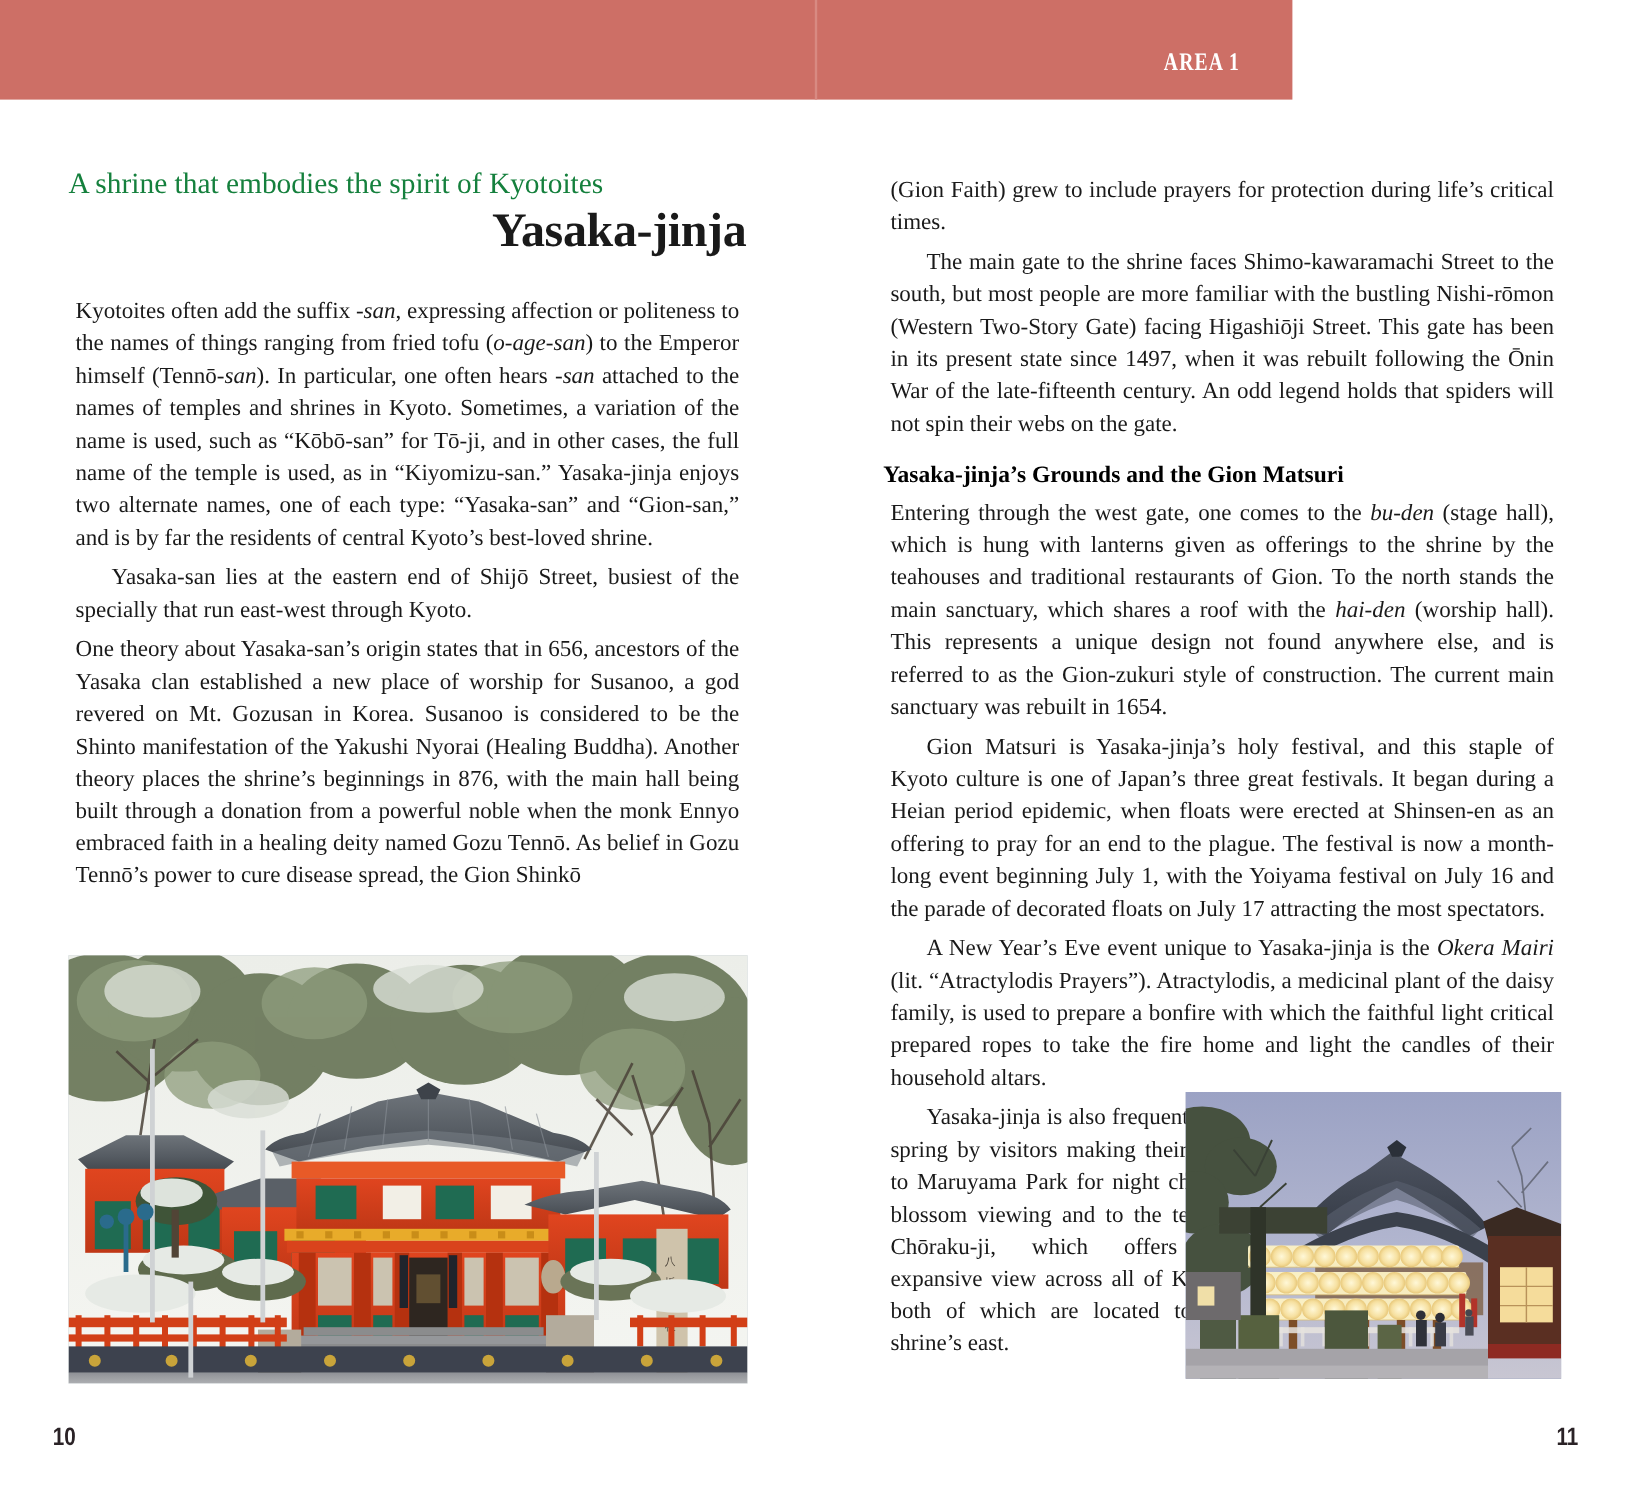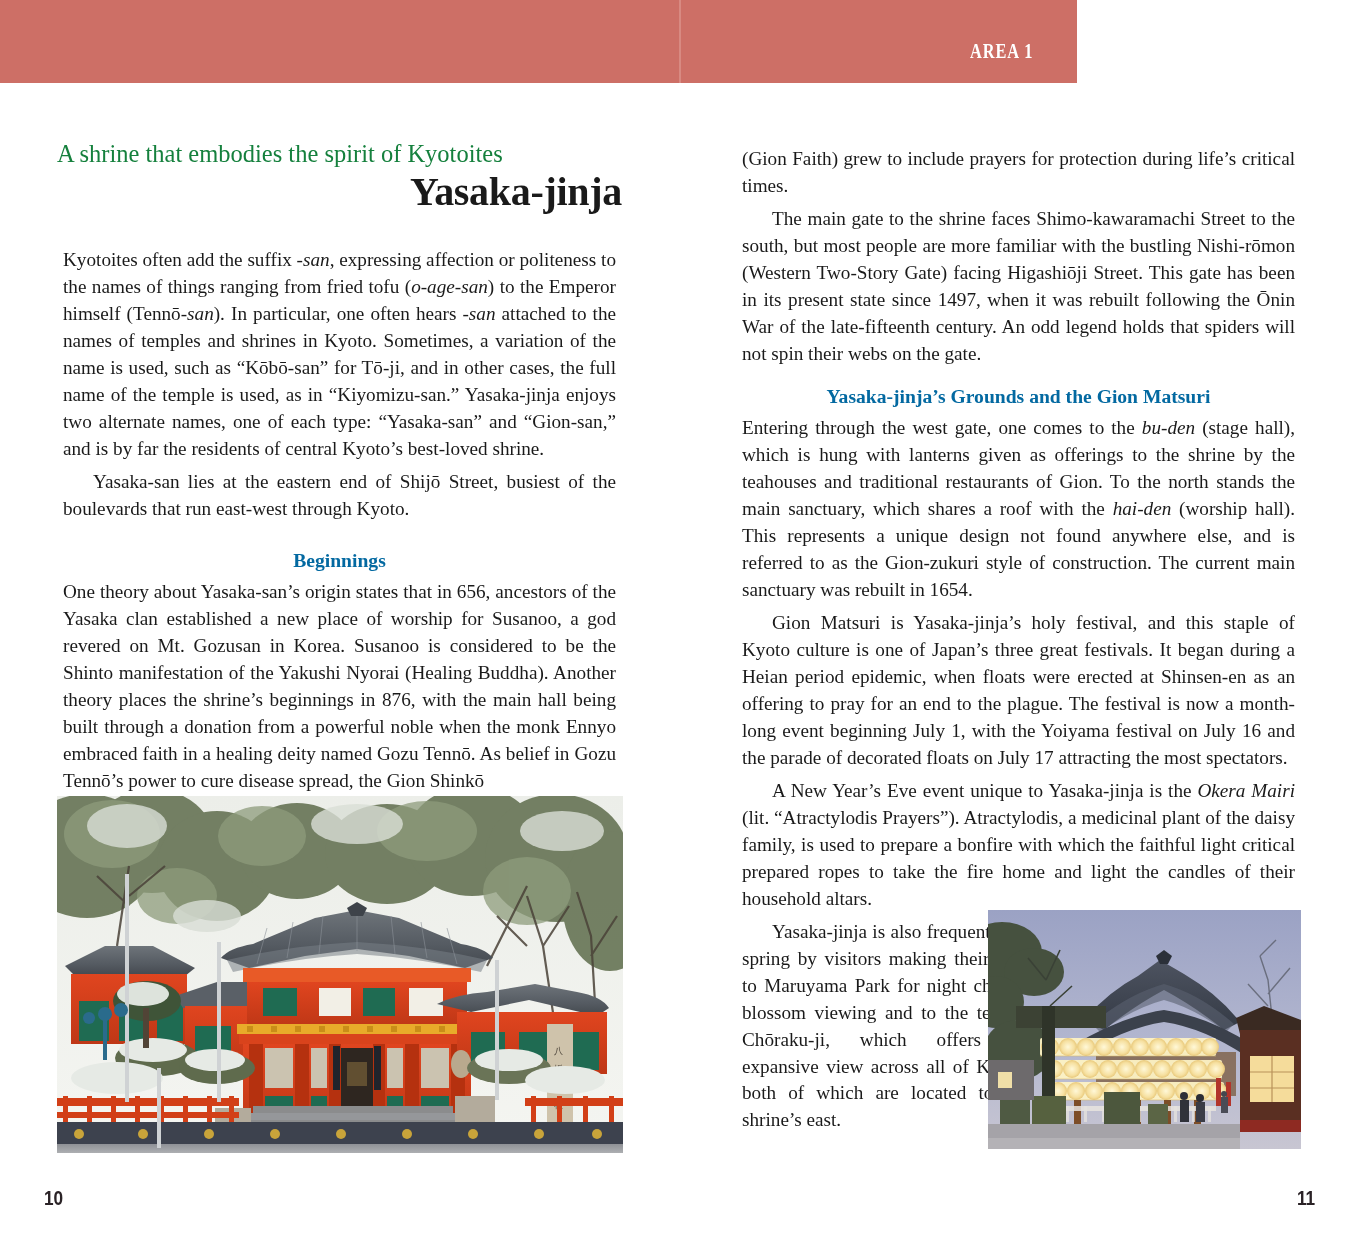--- a/index.html
+++ b/index.html
@@ -68,26 +68,26 @@
   }
   .article-title {
     font-size: 40px;
     font-weight: bold;
     line-height: 1.12;
     margin: 0 0 32px 0;
     text-align: right;
     letter-spacing: -0.3px;
   }
   .subhead {
-    color: #0369a1;
+    color: #000000;
     font-weight: bold;
     font-size: 19.6px;
     line-height: 1.25;
     margin: 0 0 2px 0;
-    text-align: center;
+    text-align: left;
   }
   p.body {
     margin: 6px;
     text-indent: 0;
   }
   p.body.indent {
     text-indent: 30px;
   }
   .it { font-style: italic; }
 
@@ -140,23 +140,22 @@
 <div id="header-band">
   <div id="gutter-divider"></div>
   <div id="area-label">AREA 1</div>
 </div>
 
 <div id="left-column" class="column">
   <div class="kicker">A shrine that embodies the spirit of Kyotoites</div>
   <h1 class="article-title">Yasaka-jinja</h1>
 
   <p class="body"><span>Kyotoites often add the suffix </span><span class="it">-san</span><span>, expressing affection or politeness to the names of things ranging from fried tofu (</span><span class="it">o-age-san</span><span>) to the Emperor himself (Tennō-</span><span class="it">san</span><span>). In particular, one often hears </span><span class="it">-san</span><span> attached to the names of temples and shrines in Kyoto. Sometimes, a variation of the name is used, such as “Kōbō-san” for Tō-ji, and in other cases, the full name of the temple is used, as in “Kiyomizu-san.” Yasaka-jinja enjoys two alternate names, one of each type: “Yasaka-san” and “Gion-san,” and is by far the residents of central Kyoto’s best-loved shrine.</span></p>
-  <p class="body indent"><span>Yasaka-san lies at the eastern end of Shijō Street, busiest of the boulevards that run east-west through Kyoto.</span></p>
-
-  <div class="subhead" style="margin-top:26px;">Beginnings</div>
+  <p class="body indent"><span>Yasaka-san lies at the eastern end of Shijō Street, busiest of the specially that run east-west through Kyoto.</span></p>
+
   <p class="body"><span>One theory about Yasaka-san’s origin states that in 656, ancestors of the Yasaka clan established a new place of worship for Susanoo, a god revered on Mt. Gozusan in Korea. Susanoo is considered to be the Shinto manifestation of the Yakushi Nyorai (Healing Buddha). Another theory places the shrine’s beginnings in 876, with the main hall being built through a donation from a powerful noble when the monk Ennyo embraced faith in a healing deity named Gozu Tennō. As belief in Gozu Tennō’s power to cure disease spread, the Gion Shinkō</span></p>
 </div>
 
 <div id="right-column" class="column">
   <p class="body"><span>(Gion Faith) grew to include prayers for protection during life’s critical times.</span></p>
   <p class="body indent"><span>The main gate to the shrine faces Shimo-kawaramachi Street to the south, but most people are more familiar with the bustling Nishi-rōmon (Western Two-Story Gate) facing Higashiōji Street. This gate has been in its present state since 1497, when it was rebuilt following the Ōnin War of the late-fifteenth century. An odd legend holds that spiders will not spin their webs on the gate.</span></p>
 
   <div class="subhead" style="margin-top:17px;">Yasaka-jinja’s Grounds and the Gion Matsuri</div>
   <p class="body"><span>Entering through the west gate, one comes to the </span><span class="it">bu-den</span><span> (stage hall), which is hung with lanterns given as offerings to the shrine by the teahouses and traditional restaurants of Gion. To the north stands the main sanctuary, which shares a roof with the </span><span class="it">hai-den</span><span> (worship hall). This represents a unique design not found anywhere else, and is referred to as the Gion-zukuri style of construction. The current main sanctuary was rebuilt in 1654.</span></p>
   <p class="body indent"><span>Gion Matsuri is Yasaka-jinja’s holy festival, and this staple of Kyoto culture is one of Japan’s three great festivals. It began during a Heian period epidemic, when floats were erected at Shinsen-en as an offering to pray for an end to the plague. The festival is now a month-long event beginning July 1, with the Yoiyama festival on July 16 and the parade of decorated floats on July 17 attracting the most spectators.</span></p>

